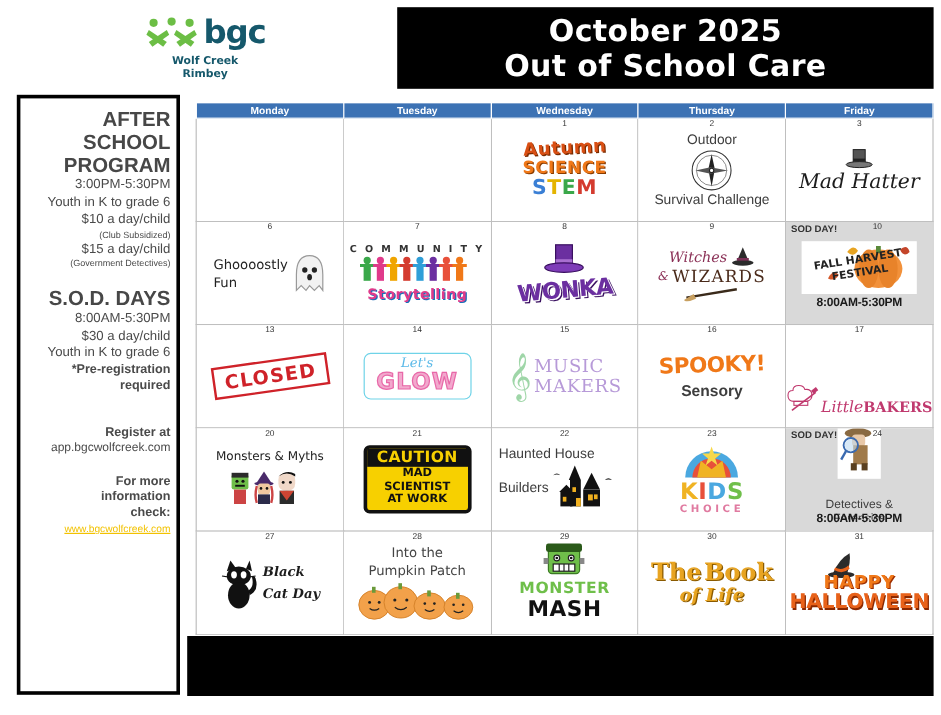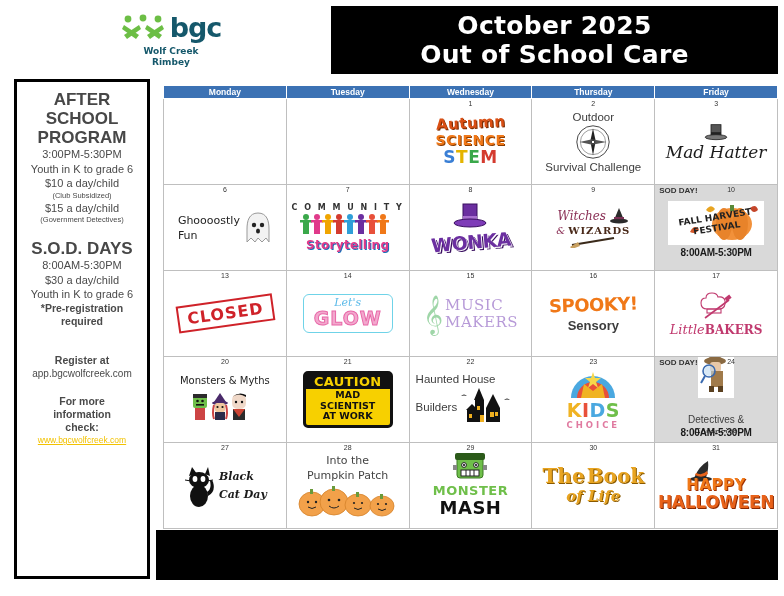--- a/index.html
+++ b/index.html
@@ -35,21 +35,21 @@
     display:flex;flex-direction:column;align-items:center;justify-content:center;
     font-family:"DejaVu Sans", sans-serif;
     font-weight:bold;font-size:25px;line-height:29px;letter-spacing:.3px;
   }
 
   
   #sidebar{
     position:absolute;left:14px;top:79px;width:136px;height:500px;
     border:3px solid #000000;background:#ffffff;
     box-sizing:border-box;
-    text-align:center;color:#3f3f3f;
+    text-align:right;color:#3f3f3f;
     padding:8px 5px 0 5px;
   }
   .sb-head{
     font-size:17px;font-weight:bold;line-height:19px;color:#474747;
     font-family:"Liberation Sans", sans-serif;
   }
   .sb-line{font-size:11px;line-height:14.5px;color:#4a4a4a;}
   .sb-small{font-size:7.5px;line-height:10px;color:#4a4a4a;}
   .sb-bold{font-size:10.5px;font-weight:bold;line-height:13px;color:#4a4a4a;}
   .sb-gap{height:14px;}
@@ -114,21 +114,21 @@
   .handw{font-family:"DejaVu Sans",sans-serif;font-size:11px;color:#222;line-height:15px;}
 
   .community{font-family:"DejaVu Sans",sans-serif;font-size:8px;letter-spacing:2px;color:#333;font-weight:bold;}
   .storytell{font-family:"DejaVu Sans",sans-serif;font-size:12px;font-weight:bold;
     color:#e03a8a;text-shadow:1px 1px 0 #1d6fb8;letter-spacing:.3px;}
 
   .wonka{font-family:"DejaVu Sans",sans-serif;font-size:19px;font-weight:bold;color:#6b2fa0;
     transform:rotate(-5deg);text-shadow:1px 1px 0 #fff, 2px 2px 0 #3a1060;letter-spacing:-.5px;}
 
   .witches{font-family:"DejaVu Serif",serif;font-style:italic;font-size:12px;color:#8a2f55;}
-  .wizards{font-family:"DejaVu Serif",serif;font-size:10px;font-weight:bold;color:#4a2a1a;letter-spacing:1px;}
+  .wizards{font-family:"DejaVu Serif",serif;font-size:14px;font-weight:normal;color:#4a2a1a;letter-spacing:1px;}
 
   .closed-stamp{
     border:2.5px solid #cf2229;color:#cf2229;font-family:"DejaVu Sans",sans-serif;
     font-size:16px;font-weight:bold;letter-spacing:1px;padding:2px 8px;
     transform:rotate(-8deg);box-shadow:inset 0 0 0 1.5px #fff;
   }
 
   .glow-wrap{border:1.6px solid #6fd3e8;border-radius:6px;padding:2px 10px 3px;text-align:center;}
   .lets{font-family:"DejaVu Serif",serif;font-style:italic;font-size:11px;color:#5ab9e8;line-height:11px;}
   .glow{font-family:"DejaVu Sans",sans-serif;font-size:19px;font-weight:bold;color:#f2a8cd;
@@ -455,21 +455,21 @@
     <td>
       <div class="daynum">16</div>
       <div class="cell-inner">
         <div class="spooky">SPOOKY!</div>
         <div class="sensory">Sensory</div>
       </div>
     </td>
 
     <td>
       <div class="daynum">17</div>
-      <div class="cell-inner" style="flex-direction:column;gap:1px;align-items:center">
+      <div class="cell-inner" style="flex-direction:row;gap:1px;align-items:flex-end">
         <svg width="34" height="30" viewBox="0 0 34 30">
           <path d="M8 18 q-6 0 -6 -6 q0 -5 5 -5 q0 -5 6 -5 q5 0 6 4 q6 -1 7 4 q1 7 -5 8 Z" fill="none" stroke="#c0396e" stroke-width="1.1"></path>
           <rect x="8" y="18" width="14" height="4" fill="none" stroke="#c0396e" stroke-width="1.1"></rect>
           <line x1="6" y1="27" x2="30" y2="9" stroke="#c0396e" stroke-width="1.6"></line>
           <rect x="26" y="5" width="6" height="4" fill="#c0396e" transform="rotate(-37 29 7)"></rect>
         </svg>
         <div style="display:flex;align-items:baseline">
           <span class="lilbakers">Little</span>
           <span class="bakerscap">BAKERS</span>
         </div>

